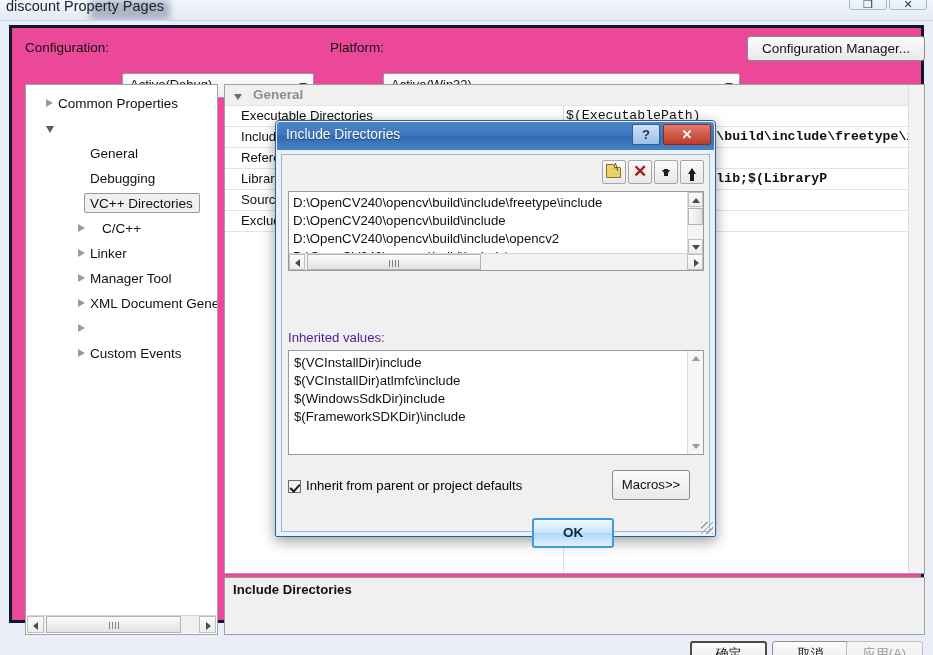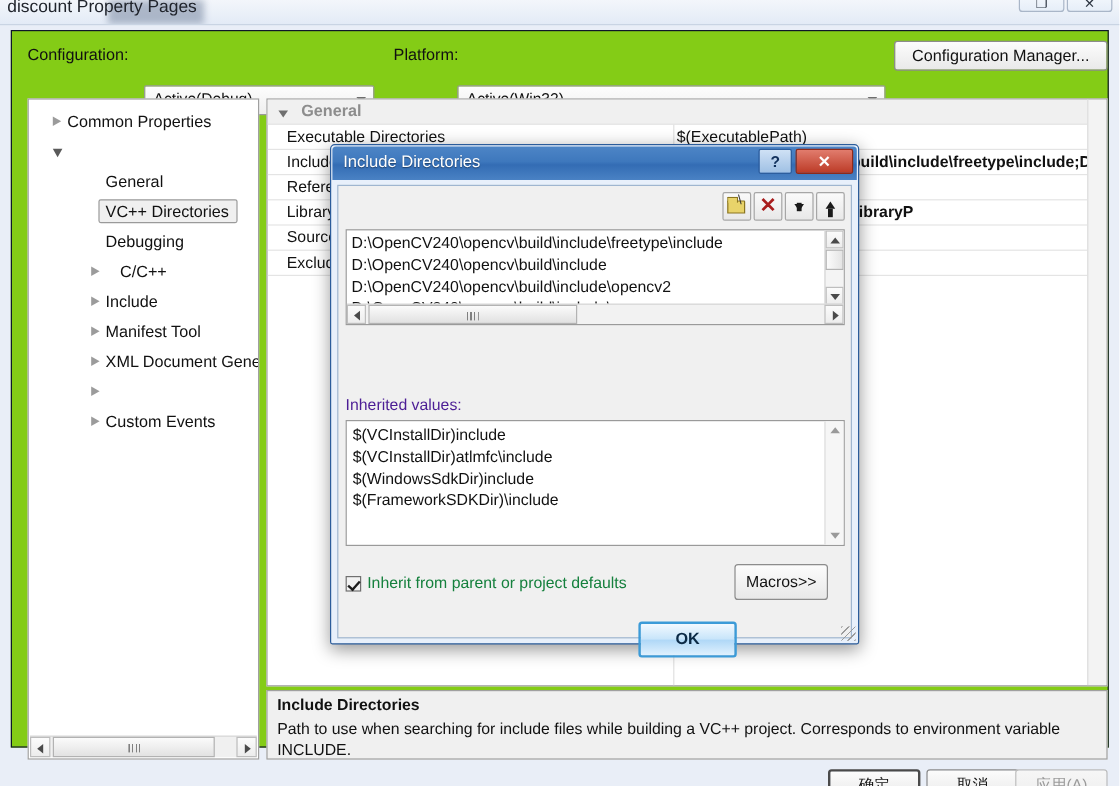--- a/index.html
+++ b/index.html
@@ -41,22 +41,22 @@
 
   .win-body {
     position: absolute; left: 0; top: 20px; width: 933px; height: 635px;
     background: #e9eef7;
     border-top: 1px solid #c9d4e3;
   }
 
   
   .panel {
     position: absolute; left: 9px; top: 4px; width: 915px; height: 598px;
-    background: #84cc16;
-    border: 1px solid #0f172a;
+    background: #ec4899;
+    border: 3px solid #0f172a;
   }
 
   
   .cfg-row { position: absolute; left: 0; top: 0; width: 913px; height: 42px; }
   .lbl {
     position: absolute; font-size: 13.5px; color: #111; white-space: nowrap;
   }
   .lbl-config { left: 13px; top: 12px; }
   .lbl-platform { left: 318px; top: 12px; }
 
@@ -168,21 +168,21 @@
     border-left: 4.5px solid transparent; border-right: 4.5px solid transparent;
     border-top: 6px solid #6f6f6f;
   }
   .grid-name {
     position: absolute; left: 16px; top: 2px;
     font-size: 13.2px; color: #111; white-space: nowrap;
   }
   .grid-val {
     position: absolute; left: 341px; top: 2px;
     font-size: 13.2px; color: #111; font-weight: bold; white-space: nowrap;
-    overflow: hidden; width: 345px;
+    overflow: hidden; width: 345px; font-family: Liberation Mono, monospace;
   }
   .grid-val.plain { font-weight: normal; }
   .grid-vline {
     position: absolute; left: 338px; top: 21px; width: 1px; height: 468px;
     background: #e0e0e0;
   }
   .grid-vscroll {
     position: absolute; right: 0; top: 0; width: 16px; height: 488px;
     background: #f3f3f3; border-left: 1px solid #ddd;
   }
@@ -371,21 +371,21 @@
   }
   .chk::after {
     content: "";
     position: absolute; left: 3px; top: 1px;
     width: 4px; height: 8px;
     border: solid #1d1d1d; border-width: 0 2px 2px 0;
     transform: rotate(42deg);
   }
   .chk-label {
     position: absolute; left: 18px; top: 0px;
-    font-size: 13.2px; color: #15803d; white-space: nowrap;
+    font-size: 13.2px; color: #000000; white-space: nowrap;
   }
   .btn-macros {
     position: absolute; left: 330px; top: 315px; width: 78px; height: 30px;
     background: linear-gradient(#fcfcfc, #e8e8e8);
     border: 1px solid #8c8c8c; border-radius: 3px;
     font-size: 13.2px; color: #111; text-align: center; line-height: 28px;
   }
   .btn-ok {
     position: absolute; left: 250px; top: 363px; width: 82px; height: 30px;
     background: linear-gradient(#f2f9ff, #c8e5fa 48%, #b0d8f7 52%, #e0f1fe);
@@ -440,37 +440,37 @@
               <span class="tw-tri tw-right" style="left: 20px;"></span>
               <span class="tree-label" style="left: 32px;">Common Properties</span>
             </div>
             <div class="tree-item">
               <span class="tw-tri tw-down" style="left: 20px;"></span>
             </div>
             <div class="tree-item">
               <span class="tree-label" style="left: 64px;">General</span>
             </div>
             <div class="tree-item">
+              <span class="tree-label" style="left: 64px;">Debugging</span>
+            </div>
+            <div class="tree-item">
               <span class="tree-sel" style="left: 58px; width: 116px;"></span>
               <span class="tree-label" style="left: 64px;">VC++ Directories</span>
             </div>
             <div class="tree-item">
-              <span class="tree-label" style="left: 64px;">Debugging</span>
-            </div>
-            <div class="tree-item">
               <span class="tw-tri tw-right" style="left: 52px;"></span>
               <span class="tree-label" style="left: 76px;">C/C++</span>
             </div>
             <div class="tree-item">
               <span class="tw-tri tw-right" style="left: 52px;"></span>
-              <span class="tree-label" style="left: 64px;">Include</span>
+              <span class="tree-label" style="left: 64px;">Linker</span>
             </div>
             <div class="tree-item">
               <span class="tw-tri tw-right" style="left: 52px;"></span>
-              <span class="tree-label" style="left: 64px;">Manifest Tool</span>
+              <span class="tree-label" style="left: 64px;">Manager Tool</span>
             </div>
             <div class="tree-item">
               <span class="tw-tri tw-right" style="left: 52px;"></span>
               <span class="tree-label" style="left: 64px;">XML Document Generat</span>
             </div>
             <div class="tree-item">
               <span class="tw-tri tw-right" style="left: 52px;"></span>
             </div>
             <div class="tree-item">
               <span class="tw-tri tw-right" style="left: 52px;"></span>
@@ -520,21 +520,20 @@
             <div class="grid-row" style="top: 126px;">
               <div class="grid-name">Exclude Directories</div>
               <div class="grid-val plain"></div>
             </div>
           </div>
         <div class="grid-vscroll"></div>
       </div>
 
       <div class="desc-pane">
         <div class="desc-title">Include Directories</div>
-        <div class="desc-body">Path to use when searching for include files while building a VC++ project.  Corresponds to environment variable INCLUDE.</div>
       </div>
     </div>
 
     <div class="footer-btn default fb-ok">确定</div>
     <div class="footer-btn fb-cancel">取消</div>
     <div class="footer-btn disabled fb-apply">应用(A)</div>
   </div>
 
   <div class="dlg">
     <div class="dlg-titlebar">

